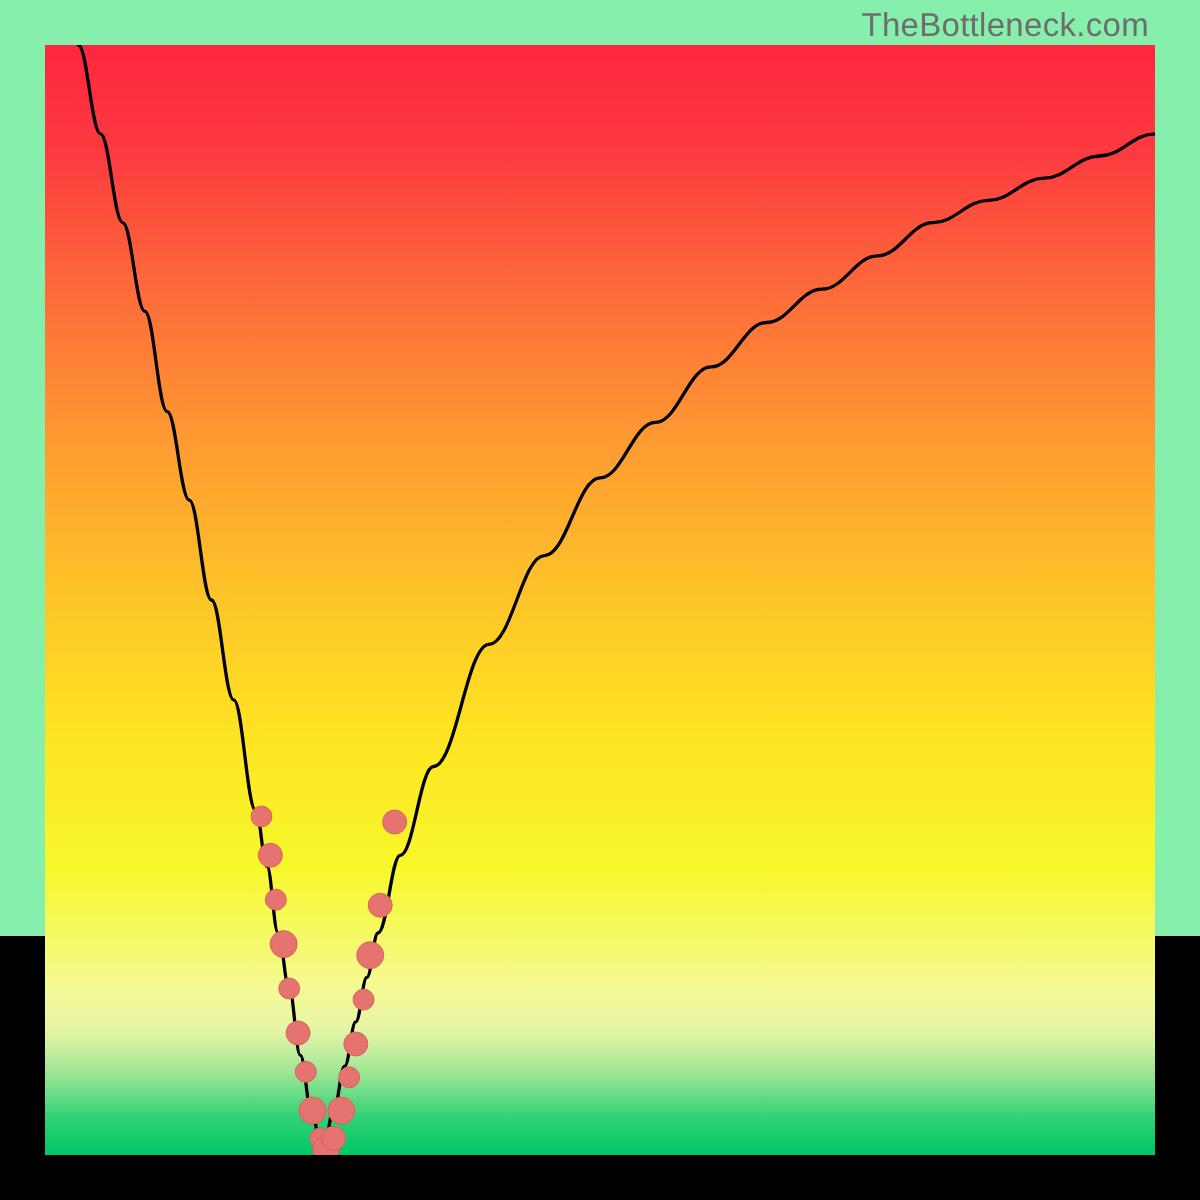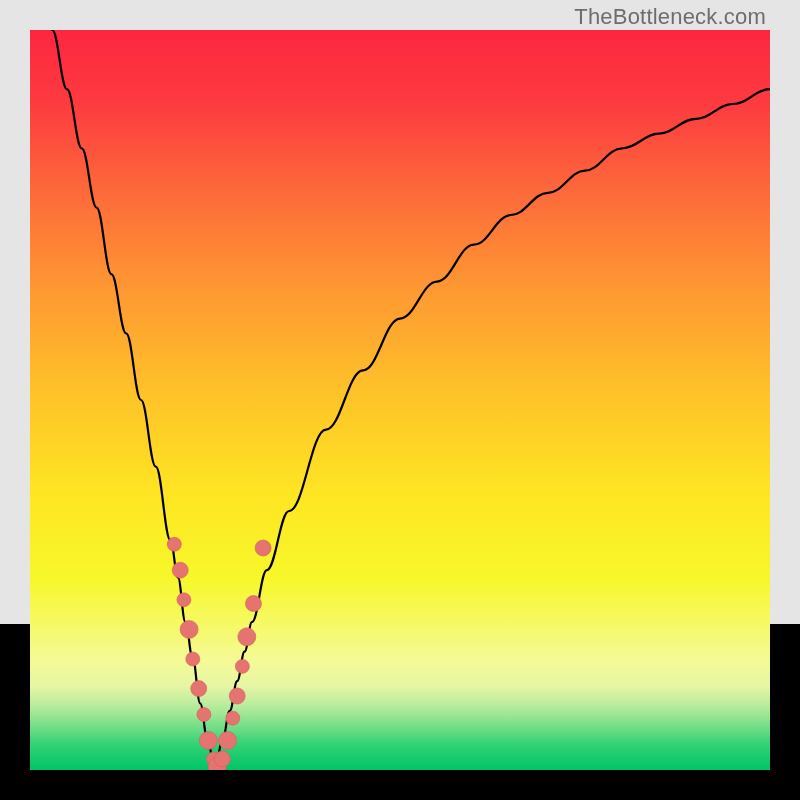--- a/index.html
+++ b/index.html
@@ -8,21 +8,21 @@
     width: 800px;
     height: 800px;
     background: #000;
     overflow: hidden;
     font-family: Arial, Helvetica, sans-serif;
   }
   .frame {
     position: absolute;
     left: 0; top: 0;
     width: 800px; height: 624px;
-    background: #e5e5e5;
+    background: #86efac;
   }
   .plot {
     position: absolute;
     left: 30px;
     top: 30px;
     width: 740px;
     height: 740px;
     overflow: hidden;
   }
   .gradient {

